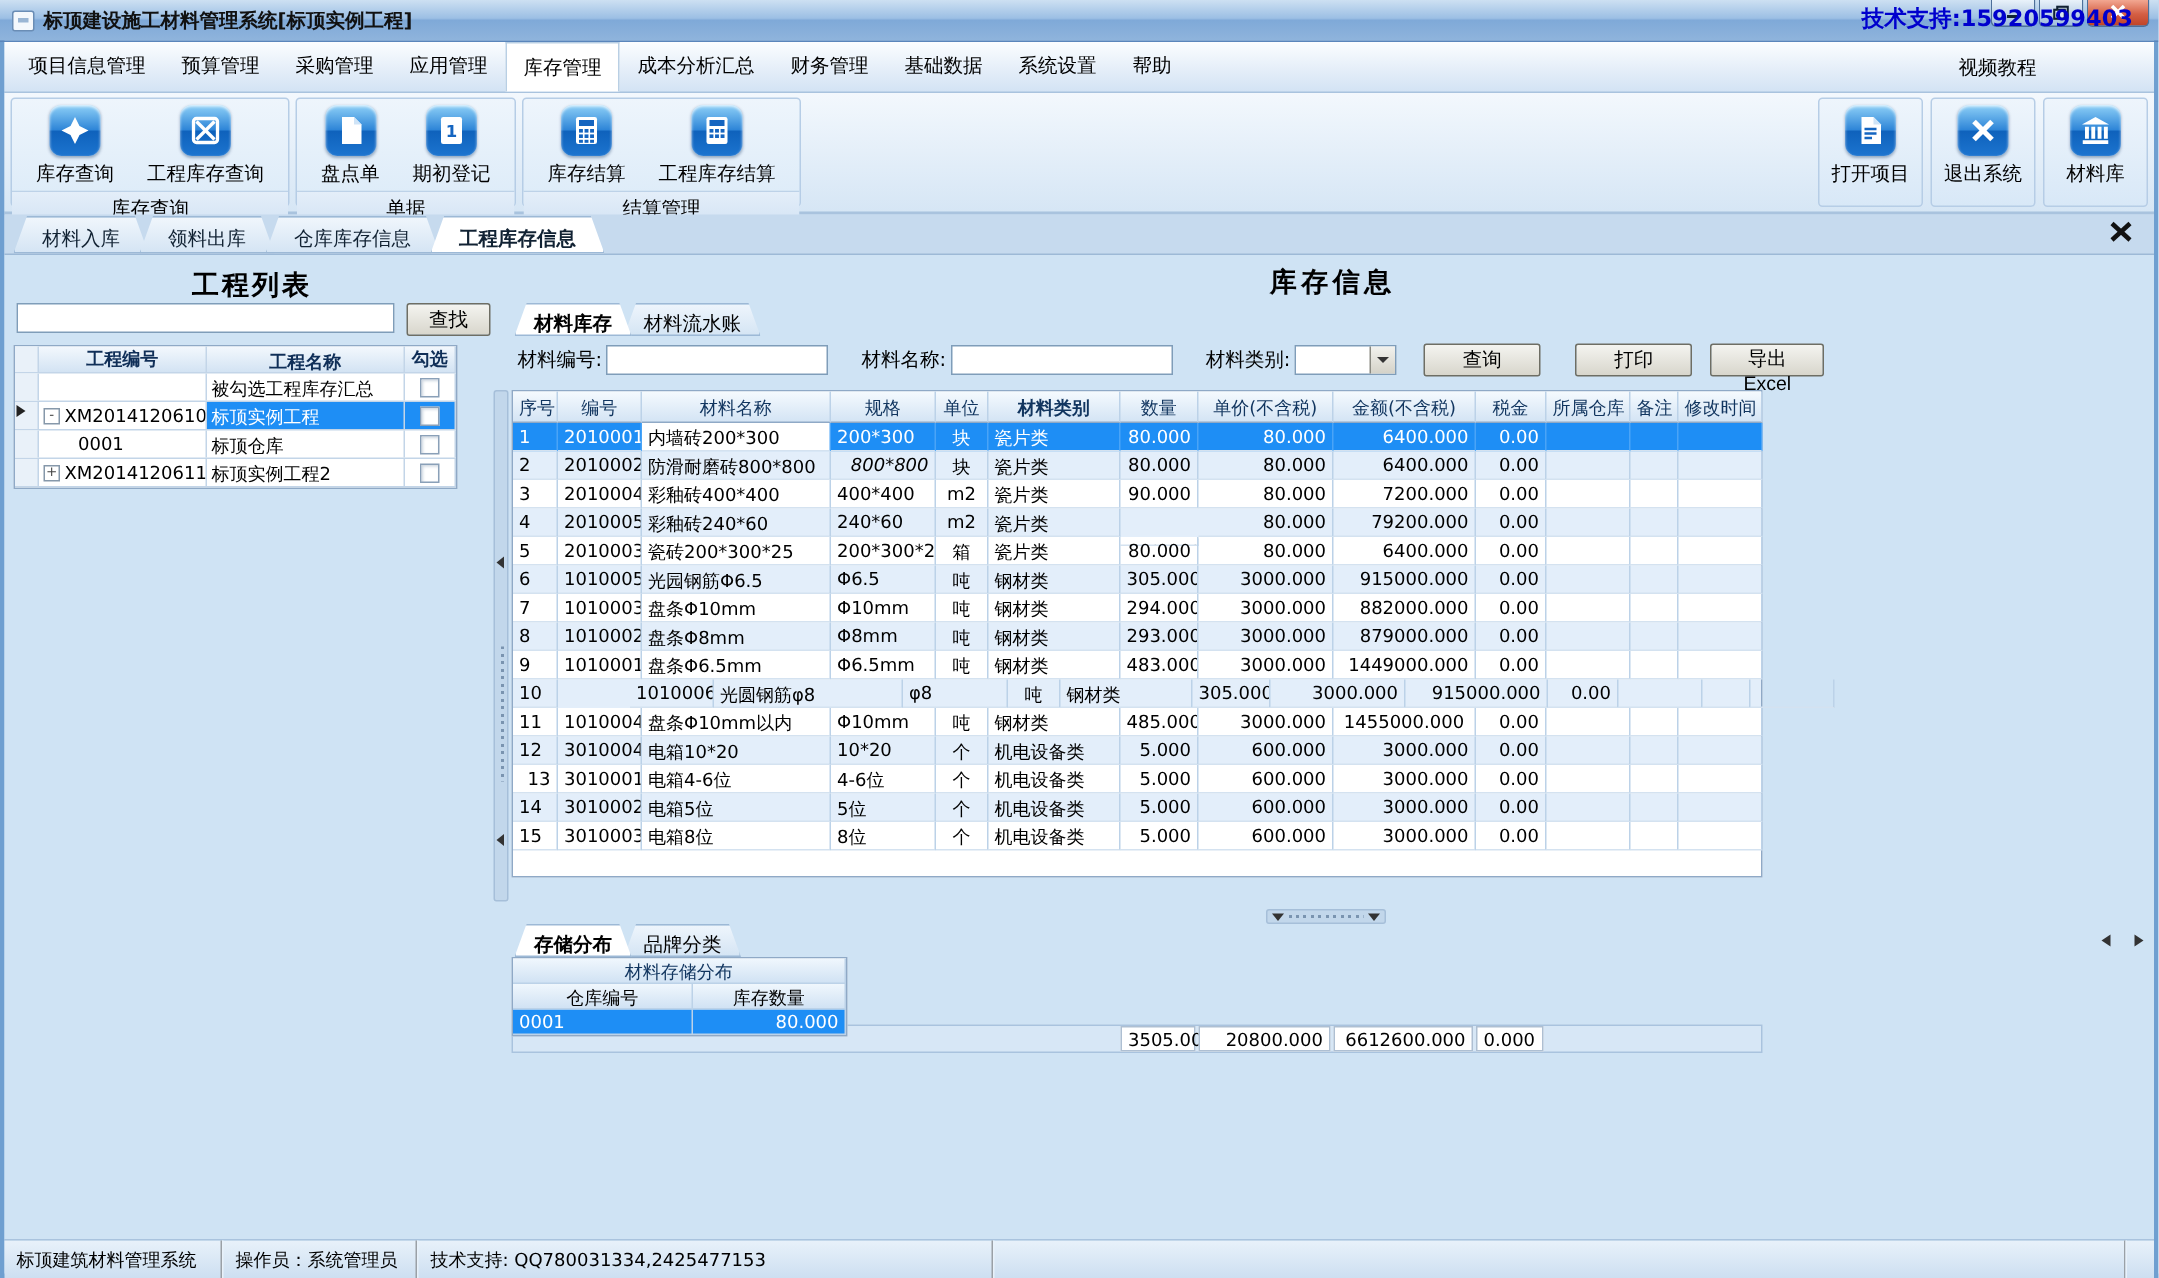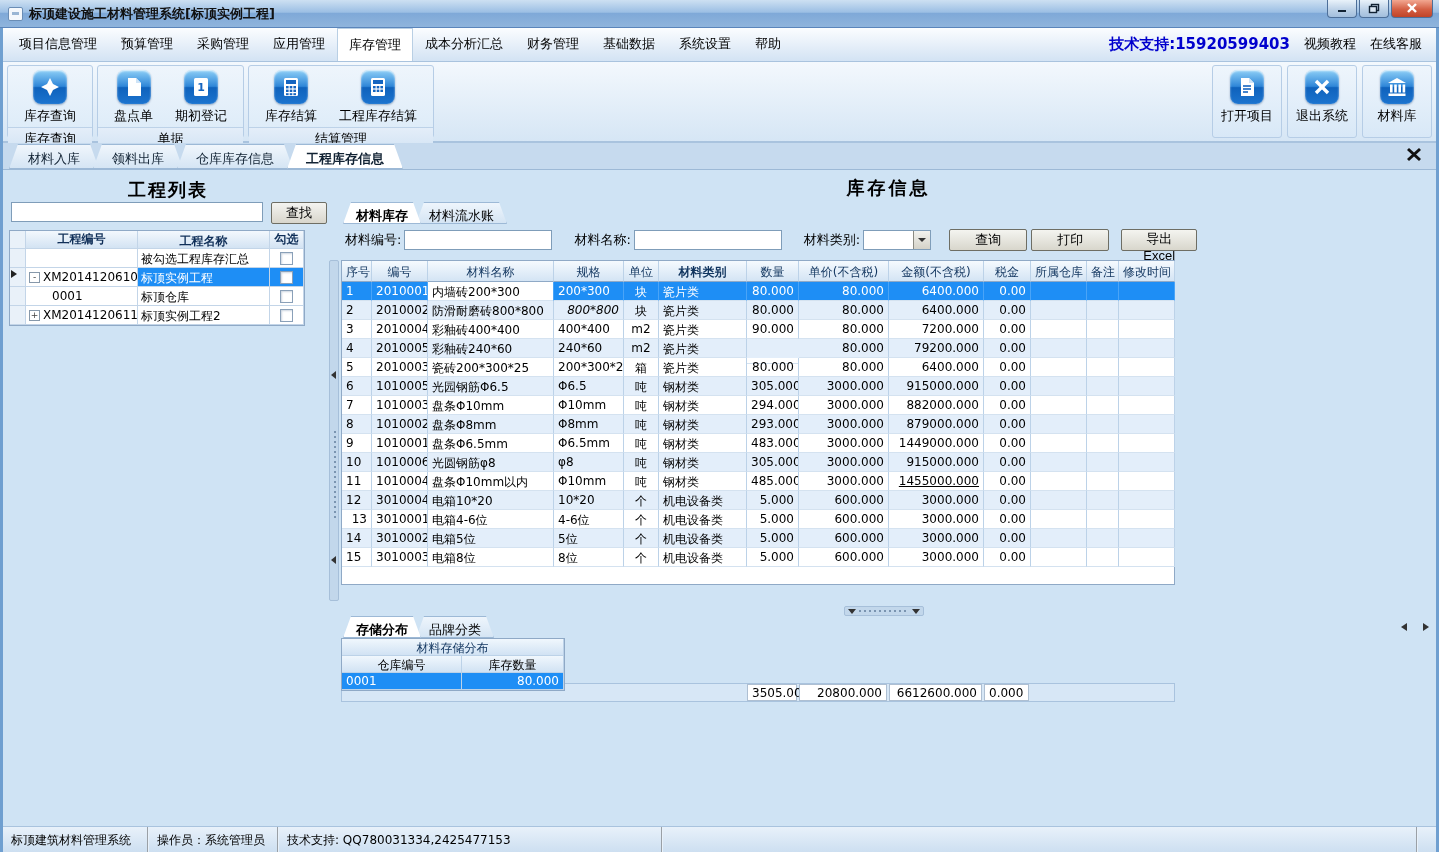--- a/index.html
+++ b/index.html
@@ -22,21 +22,21 @@
     background:linear-gradient(180deg,#e9f2fa,#b9cfe6 60%,#a2bedd); display:flex; align-items:center; justify-content:center; }
   .winbtn.close { width:42px; background:linear-gradient(180deg,#f2a791,#d45f44 55%,#c04428); }
   .winbtn svg { display:block; }
 
   
   .menubar { position:absolute; left:0; top:28px; width:1433px; height:34px;
     background:linear-gradient(180deg,#fbfdff,#e3edf8 60%,#d3e3f4); border-bottom:1px solid #a9c3de;
     display:flex; align-items:center; padding:0 4px; }
   .menu-item { padding:7px 12px; font-size:13px; cursor:default; }
   .menu-item.active { background:#fff; border:1px solid #b9cfe4; border-bottom:none; padding:7px 11px; }
-  .menu-right { margin-left:auto; display:flex; align-items:flex-start; gap:14px; padding-right:10px; }
+  .menu-right { margin-left:auto; display:flex; align-items:center; gap:14px; padding-right:10px;flex-direction:column; }
   .support-phone { color:#0000cd; font-weight:bold; font-size:15px; }
   .menu-link { font-size:13px; }
 
   
   .toolbar { position:absolute; left:0; top:62px; width:1433px; height:81px;
     background:linear-gradient(180deg,#f3f8fd,#dcea f7 70%,#d6e6f5);
     background:linear-gradient(180deg,#f3f8fd,#d6e6f5); border-bottom:2px solid #a9c3de; display:flex; padding:3px 4px; }
   .tb-group { border:1px solid #b6cde6; border-radius:3px; margin-right:4px; display:flex; flex-direction:column;
     background:linear-gradient(180deg,#eef5fc,#dcebf8); }
   .tb-group-buttons { display:flex; flex:1; padding:2px 8px 0 8px; gap:6px; }
@@ -213,20 +213,30 @@
         <div class="tb-group">
           <div class="tb-group-buttons">
             <div class="tb-btn">
               <div class="tb-ico">
                 <svg width="24" height="24" viewBox="0 0 24 24">
                   <path d="M12 3 L15 9 L21 12 L15 15 L12 21 L9 15 L3 12 L9 9 Z" fill="#fff"></path>
                 </svg>
               </div>
               <div class="tb-label">库存查询</div>
             </div>
+            <div class="tb-btn">
+              <div class="tb-ico">
+                <svg width="24" height="24" viewBox="0 0 24 24">
+                  <rect x="4" y="4" width="16" height="16" rx="2" fill="none" stroke="#fff" stroke-width="2.2"></rect>
+                  <line x1="6" y1="6" x2="18" y2="18" stroke="#fff" stroke-width="2.2"></line>
+                  <line x1="18" y1="6" x2="6" y2="18" stroke="#fff" stroke-width="2.2"></line>
+                </svg>
+              </div>
+              <div class="tb-label">工程库存查询</div>
+            </div>
           </div>
           <div class="tb-group-caption">库存查询</div>
         </div>
         <div class="tb-group">
           <div class="tb-group-buttons">
             <div class="tb-btn">
               <div class="tb-ico">
                 <svg width="24" height="24" viewBox="0 0 24 24">
                   <path d="M6 3 h8 l5 5 v13 H6 Z" fill="#fff"></path>
                   <path d="M14 3 l5 5 h-5 Z" fill="#cfe4f7"></path>
@@ -429,21 +439,21 @@
         <span class="f-label" style="margin-left:22px">材料名称:</span>
         <input class="f-input" style="width: 148px; margin-left: 3px;" value="">
         <span class="f-label" style="margin-left:22px">材料类别:</span>
         <div class="combo" style="width:68px;margin-left:3px">
           <span></span>
           <div class="combo-btn">
               <div class="tri-down"></div>
             </div>
         </div>
         <button class="btn3d" style="width:78px;margin-left:18px">查询</button>
-        <button class="btn3d" style="width:78px;margin-left:4px">打印</button>
+        <button class="btn3d" style="width:78px;margin-left:23px">打印</button>
         <button class="btn3d" style="width:76px;margin-left:12px">导出Excel</button>
       </div>
 
       <div class="grid" id="main-grid">
           <div class="grow head">
             <div class="gcell" style="width: 30px; flex: 0 0 auto;">序号</div>
             <div class="gcell" style="width: 56px; flex: 0 0 auto;">编号</div>
             <div class="gcell" style="width: 126px; flex: 0 0 auto;">材料名称</div>
             <div class="gcell" style="width: 70px; flex: 0 0 auto;">规格</div>
             <div class="gcell" style="width: 35px; flex: 0 0 auto;">单位</div>
@@ -586,21 +596,21 @@
             <div class="gcell" style="width: 52px; flex: 0 0 auto; text-align: right;">483.000</div>
             <div class="gcell" style="width: 90px; flex: 0 0 auto; text-align: right;">3000.000</div>
             <div class="gcell" style="width: 95px; flex: 0 0 auto; text-align: right;">1449000.000</div>
             <div class="gcell" style="width: 47px; flex: 0 0 auto; text-align: right;">0.00</div>
             <div class="gcell" style="width: 56px; flex: 0 0 auto; text-align: left;"></div>
             <div class="gcell" style="width: 32px; flex: 0 0 auto; text-align: left;"></div>
             <div class="gcell" style="width: 56px; flex: 0 0 auto; text-align: left;"></div>
           </div>
           <div class="grow alt">
             <div class="gcell" style="width: 30px; flex: 0 0 auto; text-align: left;">10</div>
-            <div class="gcell" style="width: 56px; flex: 0 0 auto; text-align: right;">1010006</div>
+            <div class="gcell" style="width: 56px; flex: 0 0 auto; text-align: right; margin-left: 48px;">1010006</div>
             <div class="gcell" style="width: 126px; flex: 0 0 auto; text-align: left;">光圆钢筋φ8</div>
             <div class="gcell" style="width: 70px; flex: 0 0 auto; text-align: left;">φ8</div>
             <div class="gcell" style="width: 35px; flex: 0 0 auto; text-align: center;">吨</div>
             <div class="gcell" style="width: 88px; flex: 0 0 auto; text-align: left;">钢材类</div>
             <div class="gcell" style="width: 52px; flex: 0 0 auto; text-align: right;">305.000</div>
             <div class="gcell" style="width: 90px; flex: 0 0 auto; text-align: right;">3000.000</div>
             <div class="gcell" style="width: 95px; flex: 0 0 auto; text-align: right;">915000.000</div>
             <div class="gcell" style="width: 47px; flex: 0 0 auto; text-align: right;">0.00</div>
             <div class="gcell" style="width: 56px; flex: 0 0 auto; text-align: left;"></div>
             <div class="gcell" style="width: 32px; flex: 0 0 auto; text-align: left;"></div>
@@ -608,21 +618,21 @@
           </div>
           <div class="grow">
             <div class="gcell" style="width: 30px; flex: 0 0 auto; text-align: left;">11</div>
             <div class="gcell" style="width: 56px; flex: 0 0 auto; text-align: left;">1010004</div>
             <div class="gcell" style="width: 126px; flex: 0 0 auto; text-align: left;">盘条Φ10mm以内</div>
             <div class="gcell" style="width: 70px; flex: 0 0 auto; text-align: left;">Φ10mm</div>
             <div class="gcell" style="width: 35px; flex: 0 0 auto; text-align: center;">吨</div>
             <div class="gcell" style="width: 88px; flex: 0 0 auto; text-align: left;">钢材类</div>
             <div class="gcell" style="width: 52px; flex: 0 0 auto; text-align: right;">485.000</div>
             <div class="gcell" style="width: 90px; flex: 0 0 auto; text-align: right;">3000.000</div>
-            <div class="gcell" style="width: 95px; flex: 0 0 auto; text-align: right; text-decoration: underline;">1455000.000</div>
+            <div class="gcell" style="width: 95px; flex: 0 0 auto; text-align: center;">1455000.000</div>
             <div class="gcell" style="width: 47px; flex: 0 0 auto; text-align: right;">0.00</div>
             <div class="gcell" style="width: 56px; flex: 0 0 auto; text-align: left;"></div>
             <div class="gcell" style="width: 32px; flex: 0 0 auto; text-align: left;"></div>
             <div class="gcell" style="width: 56px; flex: 0 0 auto; text-align: left;"></div>
           </div>
           <div class="grow alt">
             <div class="gcell" style="width: 30px; flex: 0 0 auto; text-align: left;">12</div>
             <div class="gcell" style="width: 56px; flex: 0 0 auto; text-align: left;">3010004</div>
             <div class="gcell" style="width: 126px; flex: 0 0 auto; text-align: left;">电箱10*20</div>
             <div class="gcell" style="width: 70px; flex: 0 0 auto; text-align: left;">10*20</div>

